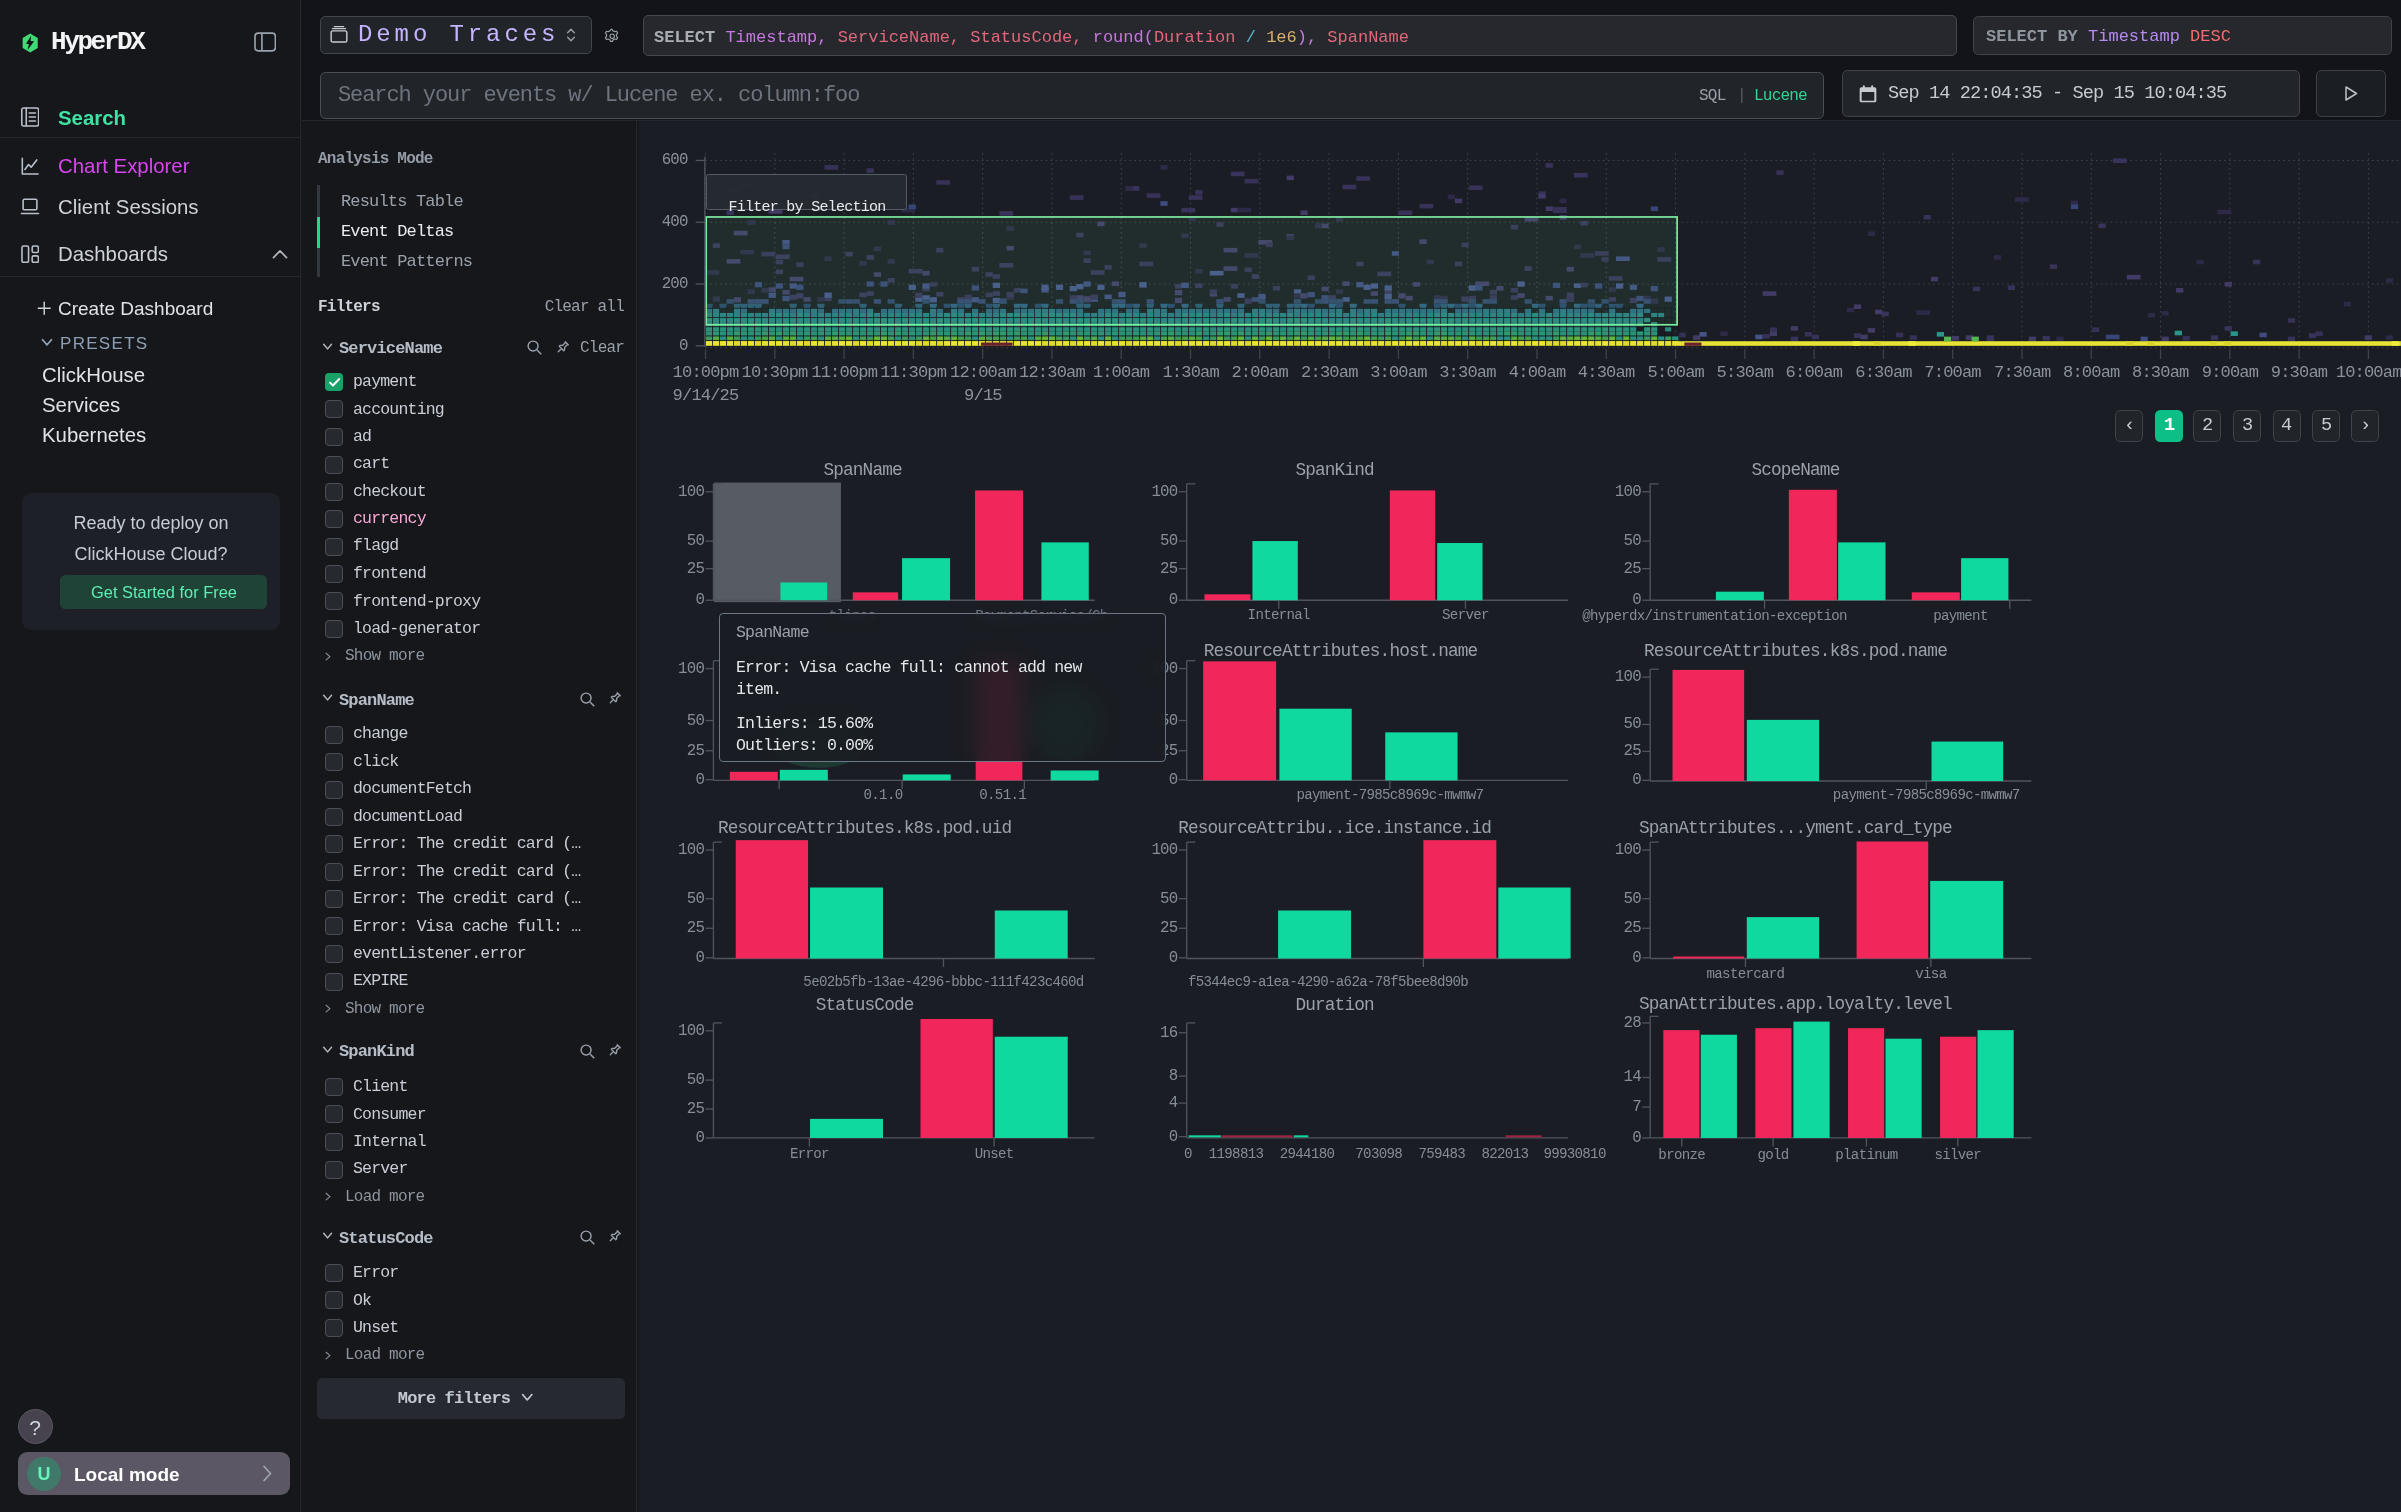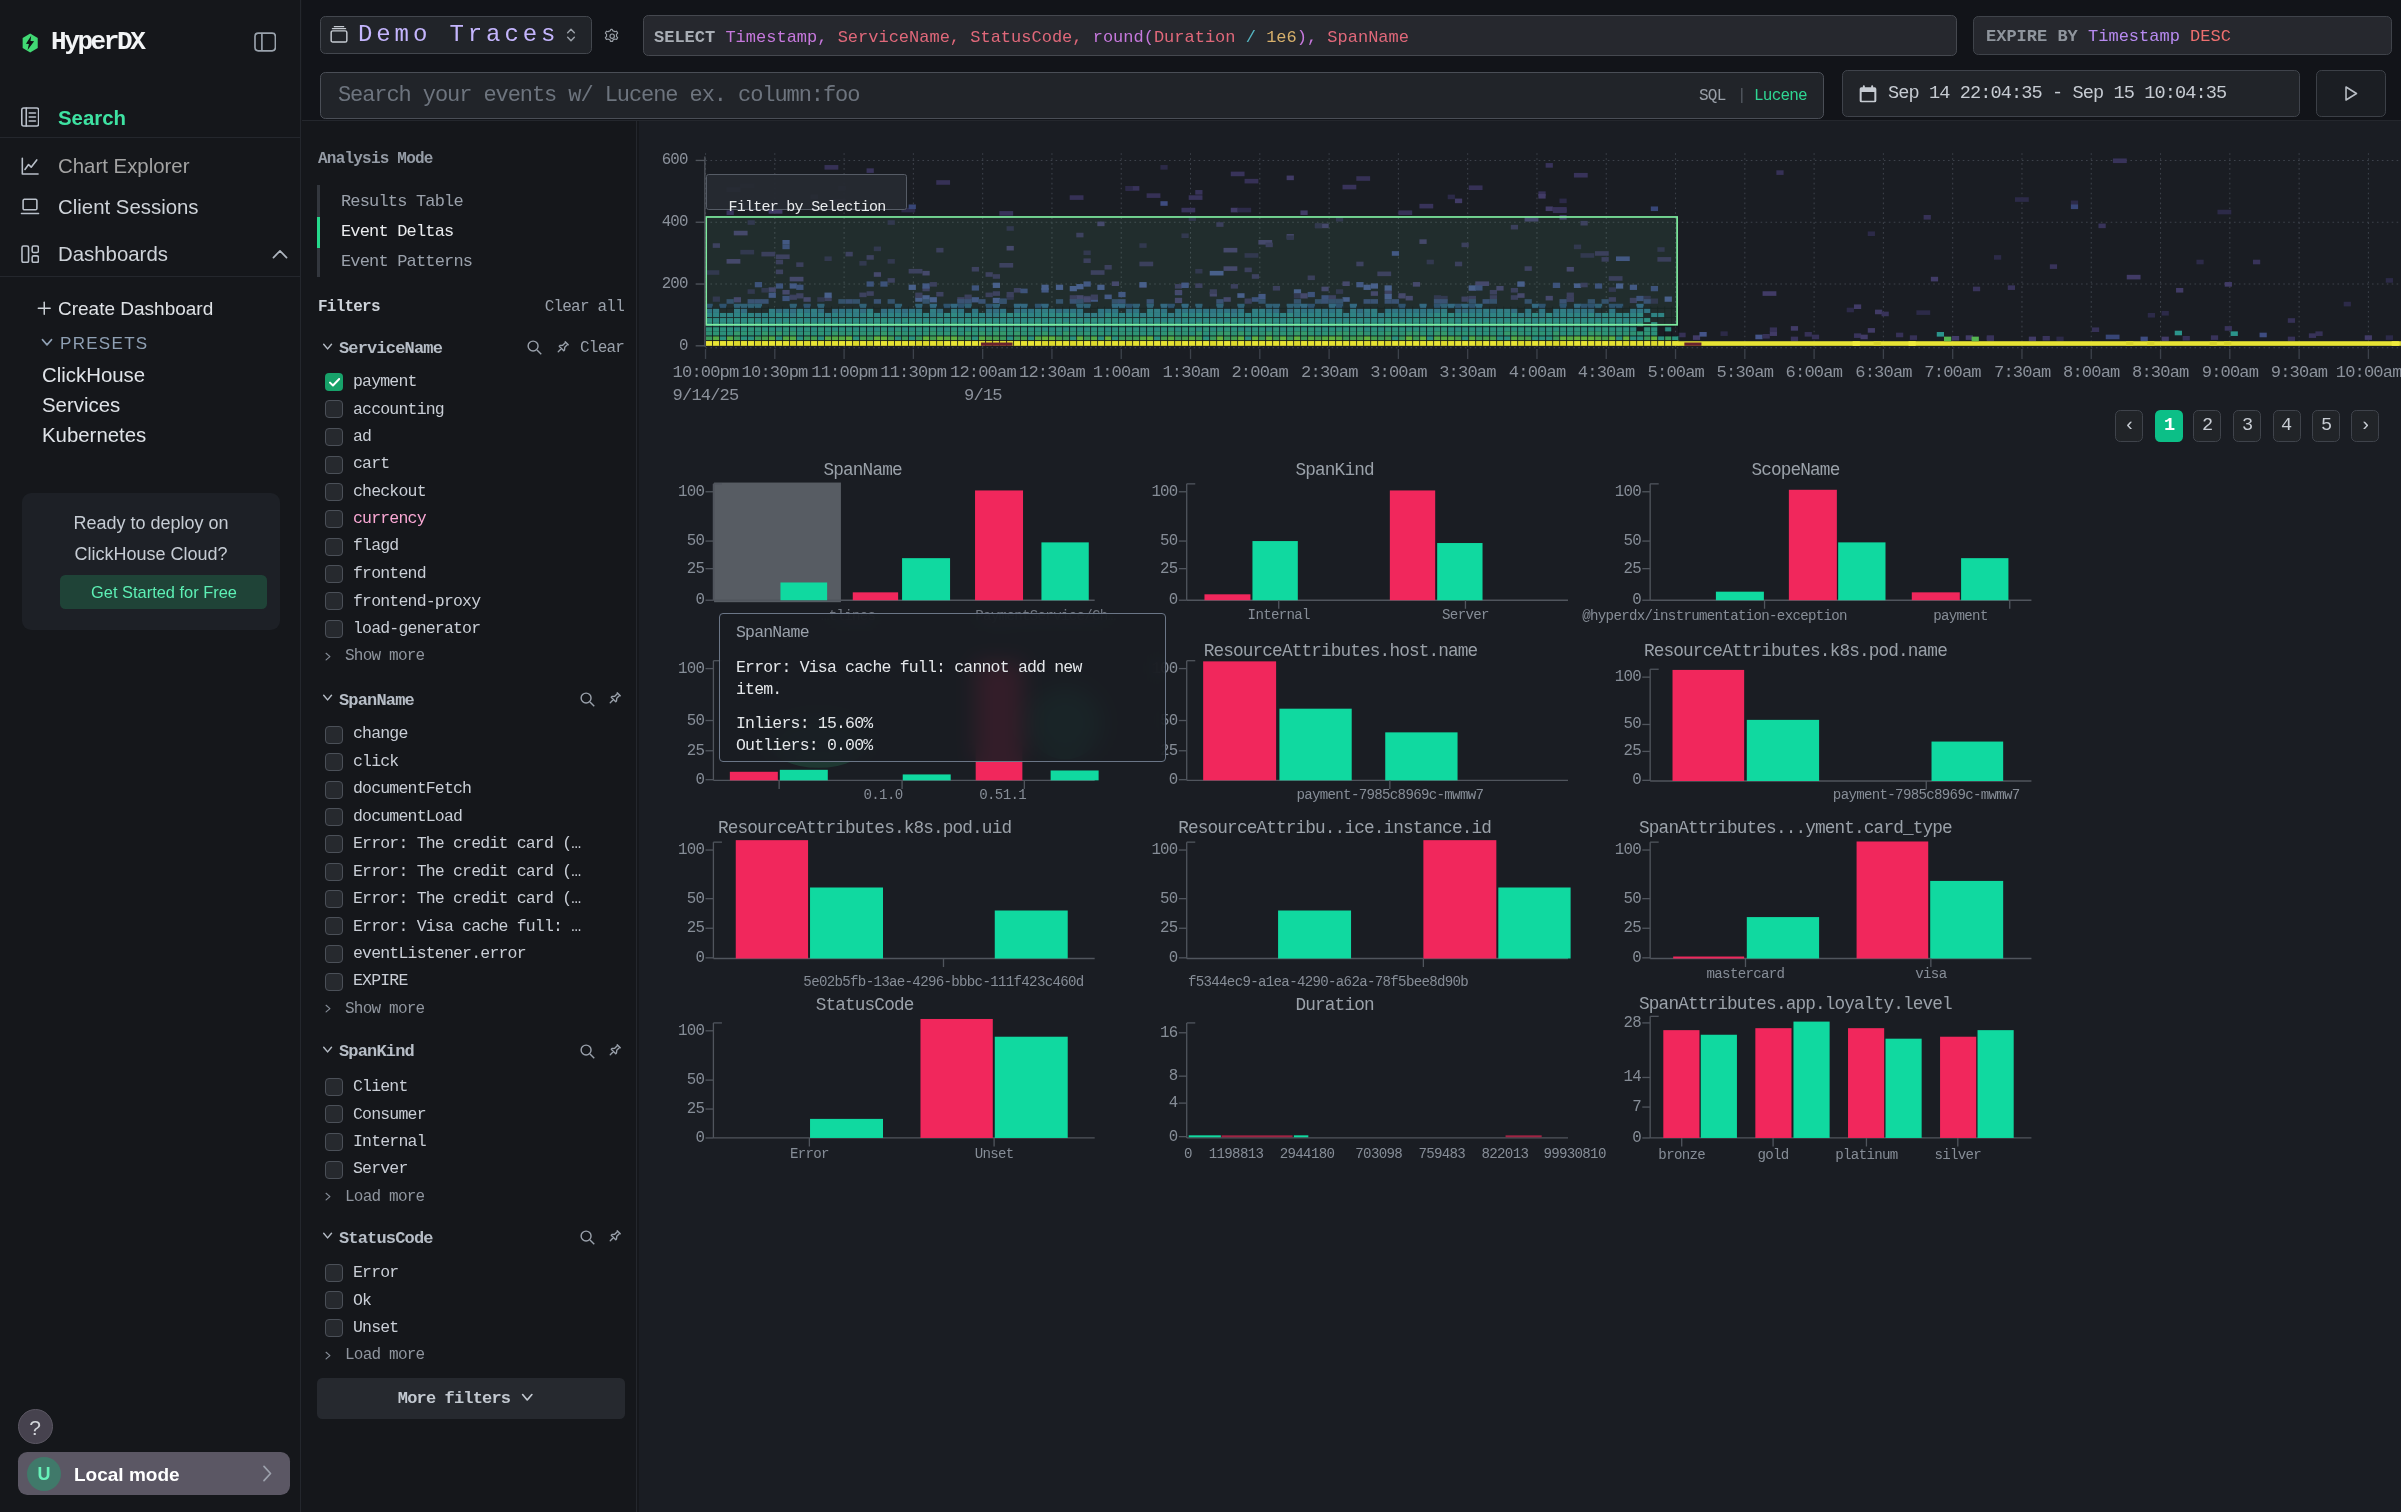--- a/index.html
+++ b/index.html
@@ -30,21 +30,21 @@
 </g>
     </svg>
 <div class="abs cv sans" style="left:58px;top:118px;font-size:20.4px;color:#3ee2a2;font-weight:700;">Search</div>
 <div class="abs" style="left:0;top:137px;width:301px;height:1.3px;background:#24272d"></div>
 <svg class="abs" style="left:21px;top:157px" width="18.4" height="18.4" viewBox="0 0 28 28">
 <g fill="none" stroke="#b9c0ca" stroke-width="2.4" stroke-linecap="round" stroke-linejoin="round">
 <path d="M2 2 V26 H26"></path>
 <path d="M6 19 L11.5 11.5 L15.5 15.5 L24 4.5"></path>
 </g>
     </svg>
-<div class="abs cv sans" style="left:58px;top:166px;font-size:20.4px;color:#a3a3a3;font-weight:500;">Chart Explorer</div>
+<div class="abs cv sans" style="left:58px;top:166px;font-size:20.4px;color:#d946ef;font-weight:500;">Chart Explorer</div>
 <svg class="abs" style="left:20.4px;top:198px" width="20" height="18.4" viewBox="0 0 30 28">
 <g fill="none" stroke="#b9c0ca" stroke-width="2.4" stroke-linecap="round" stroke-linejoin="round">
 <rect x="4.5" y="2" width="21" height="16" rx="2"></rect>
 <path d="M2 23.5 H28"></path>
 </g>
     </svg>
 <div class="abs cv sans" style="left:58px;top:207px;font-size:20.4px;color:#ced3d9;font-weight:500;">Client Sessions</div>
 <svg class="abs" style="left:21px;top:245px" width="18.4" height="18.4" viewBox="0 0 28 28">
 <g fill="none" stroke="#b9c0ca" stroke-width="2.4" stroke-linejoin="round">
 <rect x="1.5" y="1.5" width="10" height="25" rx="2.5"></rect>
@@ -104,21 +104,21 @@
     </svg>
 <svg class="abs" style="left:302px;top:28px" width="16.4" height="16.4" viewBox="0 0 24 24">
 <g fill="none" stroke="#9aa0a8" stroke-width="1.7">
 <circle cx="12" cy="12" r="3.2"></circle>
 <path d="M12 2.6 L13.2 4.8 A7.4 7.4 0 0 1 15.9 5.9 L18.4 5.2 L20 7.9 L18.2 9.8 A7.4 7.4 0 0 1 18.2 12.7 L20 14.6 L18.4 17.3 L15.9 16.6 A7.4 7.4 0 0 1 13.2 17.7 L12.6 20.2 H9.4 L8.8 17.7 A7.4 7.4 0 0 1 6.1 16.6 L3.6 17.3 L2 14.6 L3.8 12.7 A7.4 7.4 0 0 1 3.8 9.8 L2 7.9 L3.6 5.2 L6.1 5.9 A7.4 7.4 0 0 1 8.8 4.8 L10 2.6 Z" transform="rotate(0 12 12) translate(0 -0.5)" stroke-linejoin="round"></path>
 </g>
     </svg>
 <div class="abs" style="left:341px;top:15px;width:1314px;height:41px;background:#26282e;border:1.3px solid #45484f;border-radius:5.3px"></div>
 <div class="abs cv mono" style="left:352px;top:37px;font-size:17px"><span style="color:#a9aeb5;font-weight:700">SELECT </span><span style="color:#c678dd">Timestamp, </span><span style="color:#e0687a">ServiceName, </span><span style="color:#e0687a">StatusCode, </span><span style="color:#c678dd">round(</span><span style="color:#e0687a">Duration </span><span style="color:#56b6c2">/ </span><span style="color:#d7b06b">1e6</span><span style="color:#c678dd">), </span><span style="color:#e0687a">SpanName</span></div>
 <div class="abs" style="left:1671px;top:16px;width:419px;height:39px;background:#26282e;border:1.3px solid #3f434a;border-radius:5.3px"></div>
-<div class="abs cv mono" style="left:1684px;top:36px;font-size:17px"><span style="color:#8f959d;font-weight:700">EXPIRE BY </span><span style="color:#b78af0">Timestamp </span><span style="color:#ee6f6f">DESC</span></div>
+<div class="abs cv mono" style="left:1684px;top:36px;font-size:17px"><span style="color:#8f959d;font-weight:700">SELECT BY </span><span style="color:#b78af0">Timestamp </span><span style="color:#ee6f6f">DESC</span></div>
 <div class="abs" style="left:18px;top:72px;width:1504px;height:47px;background:#212429;border:1.3px solid #4a4e56;border-radius:5.3px"></div>
 <div class="abs cv mono" style="left:36px;top:96px;font-size:22px;color:#6d747e;font-weight:400;letter-spacing:-0.049em;">Search your events w/ Lucene ex. column:foo</div>
 <div class="abs cv mono" style="left:1397px;top:96px;font-size:16px;color:#9aa0a9;font-weight:400;letter-spacing:-0.049em;">SQL</div>
 <div class="abs cv mono" style="left:1435px;top:96px;font-size:16px;color:#555b63;font-weight:400;letter-spacing:-0.049em;">|</div>
 <div class="abs cv mono" style="left:1452px;top:96px;font-size:16px;color:#2fd693;font-weight:400;letter-spacing:-0.049em;">Lucene</div>
 <div class="abs" style="left:1540px;top:70px;width:458px;height:47px;background:#212429;border:1.3px solid #3f434b;border-radius:5.3px"></div>
 <svg class="abs" style="left:1556px;top:84px" width="20" height="20" viewBox="0 0 24 24">
 <path fill="#c6cbd2" d="M7 1.5 a1.2 1.2 0 0 1 1.2 1.2 V4 h7.6 V2.7 a1.2 1.2 0 1 1 2.4 0 V4 H20 a2 2 0 0 1 2 2 v14 a2 2 0 0 1 -2 2 H4 a2 2 0 0 1 -2 -2 V6 a2 2 0 0 1 2-2 h1.8 V2.7 A1.2 1.2 0 0 1 7 1.5 Z M19.6 9.5 H4.4 v9.9 a0.6 0.6 0 0 0 0.6 0.6 h14 a0.6 0.6 0 0 0 0.6-0.6 Z"></path>
 </svg>
 <div class="abs cv mono" style="left:1586px;top:94px;font-size:18.6px;color:#c6cbd2;font-weight:400;letter-spacing:-0.049em;">Sep 14 22:04:35 - Sep 15 10:04:35</div>

